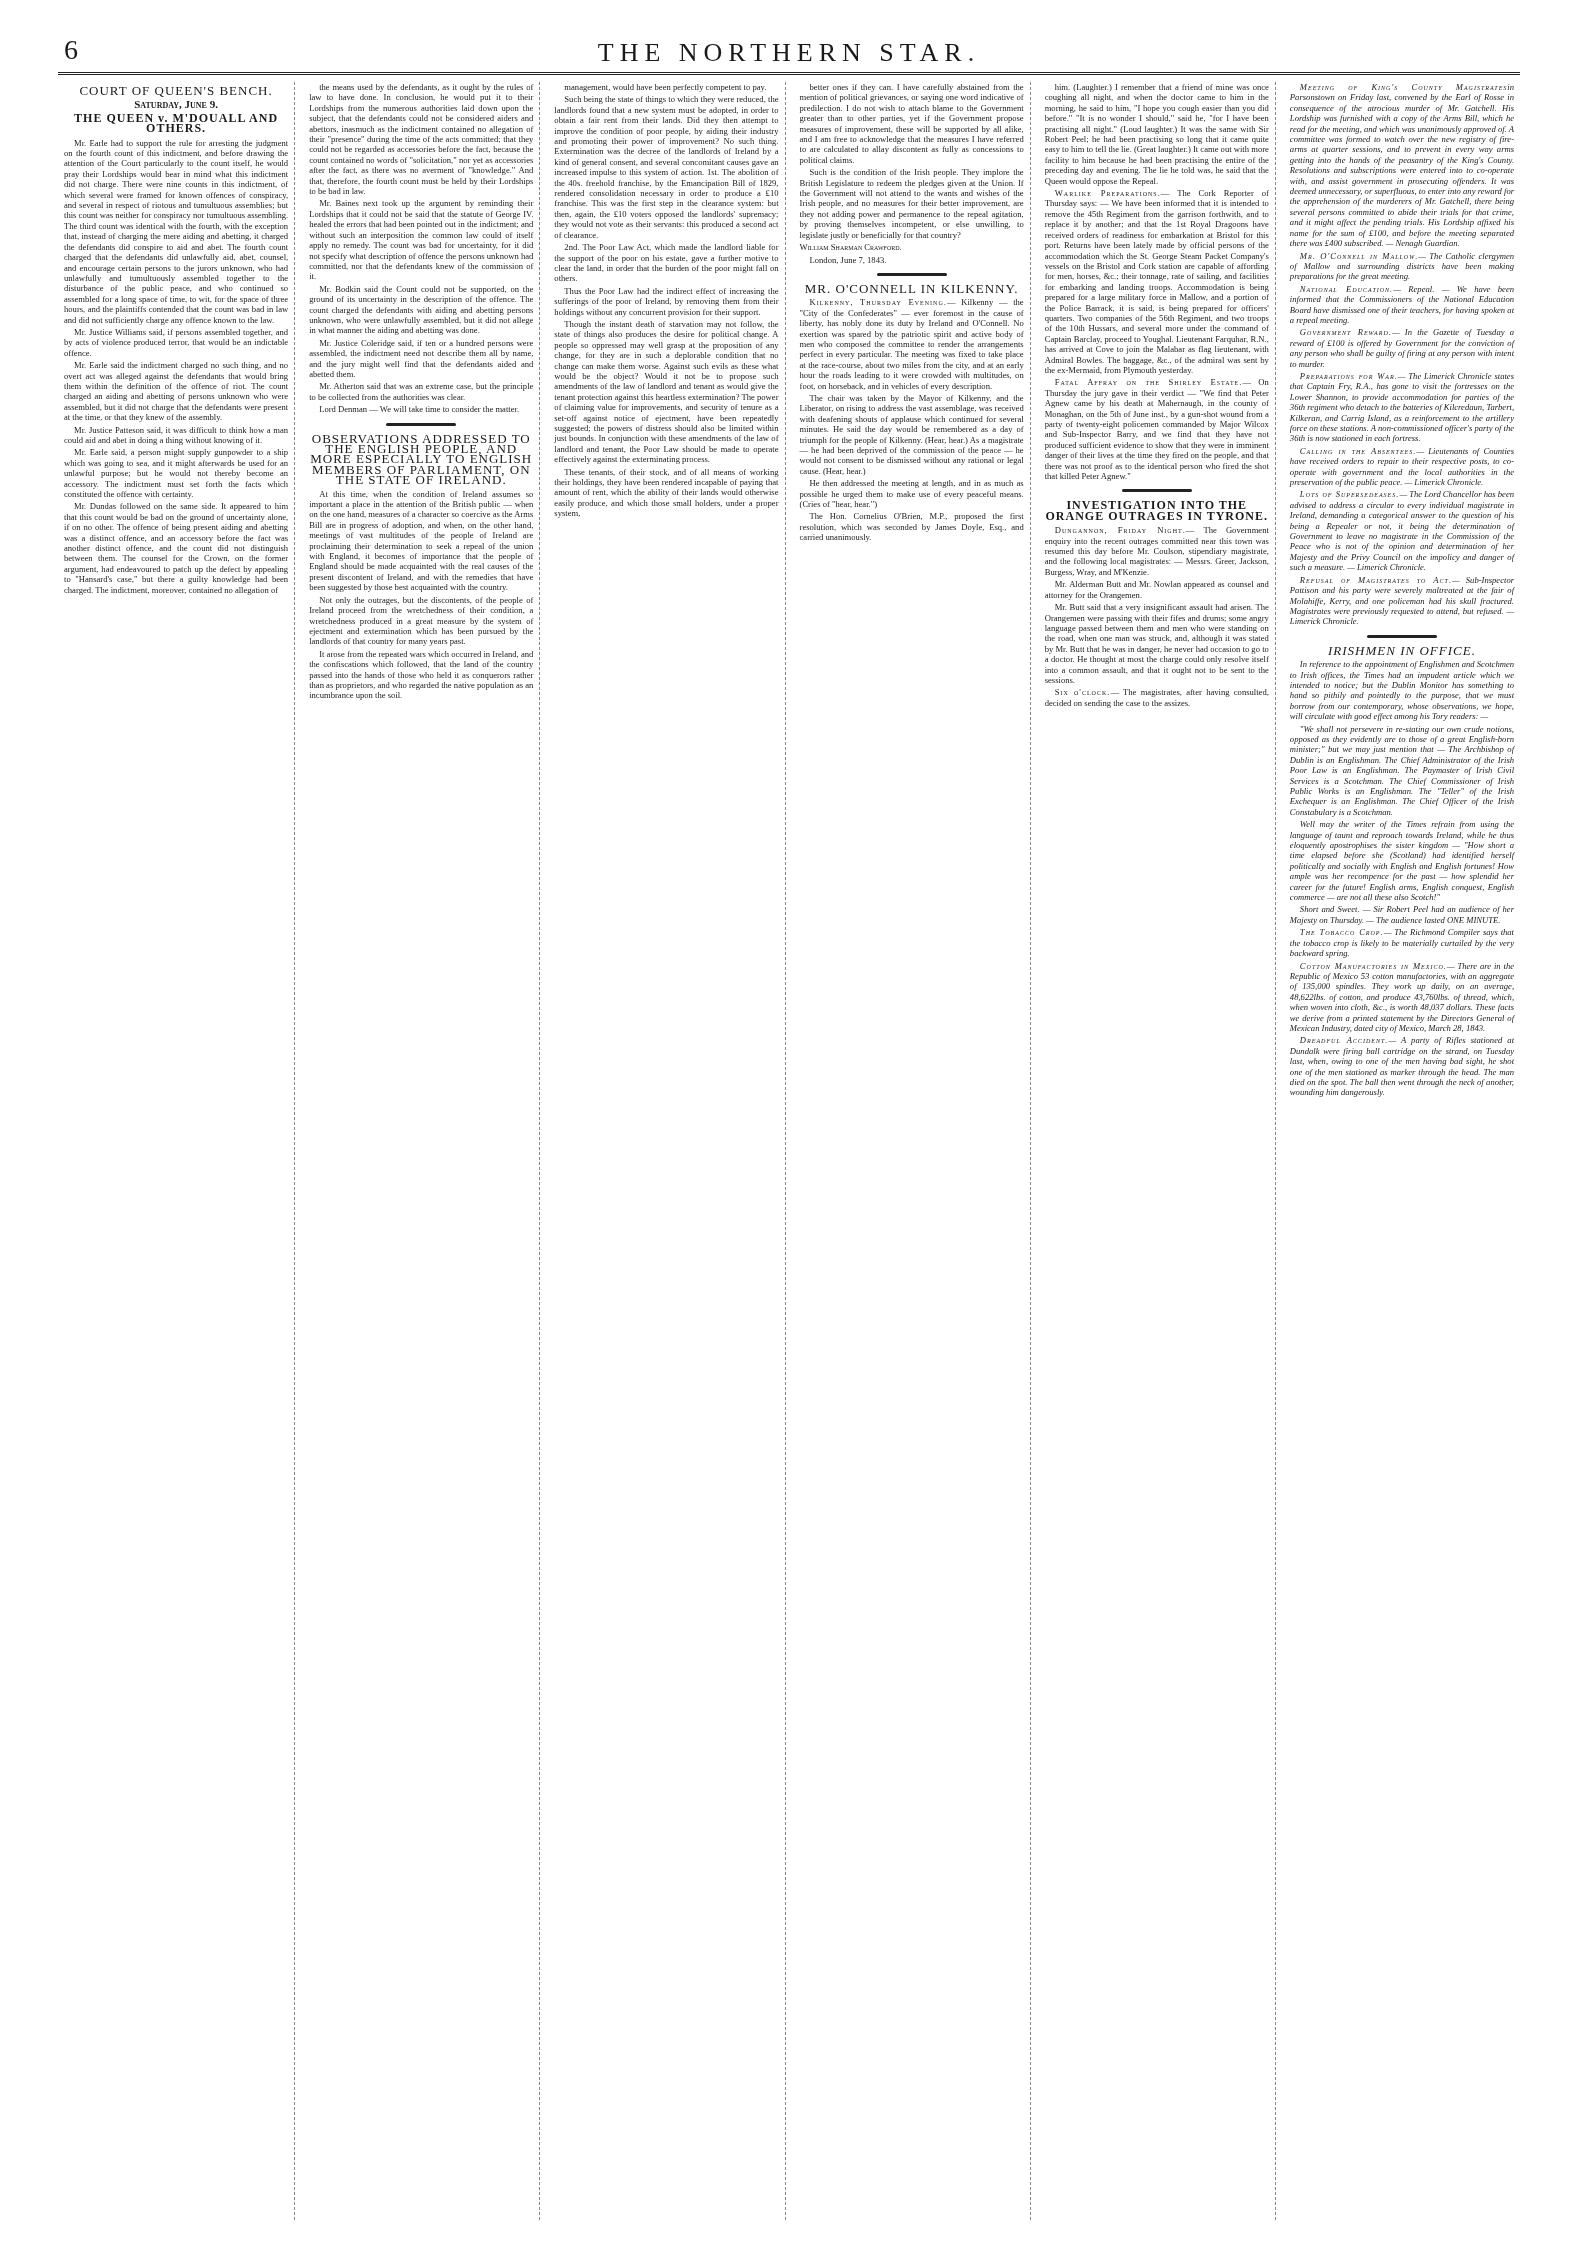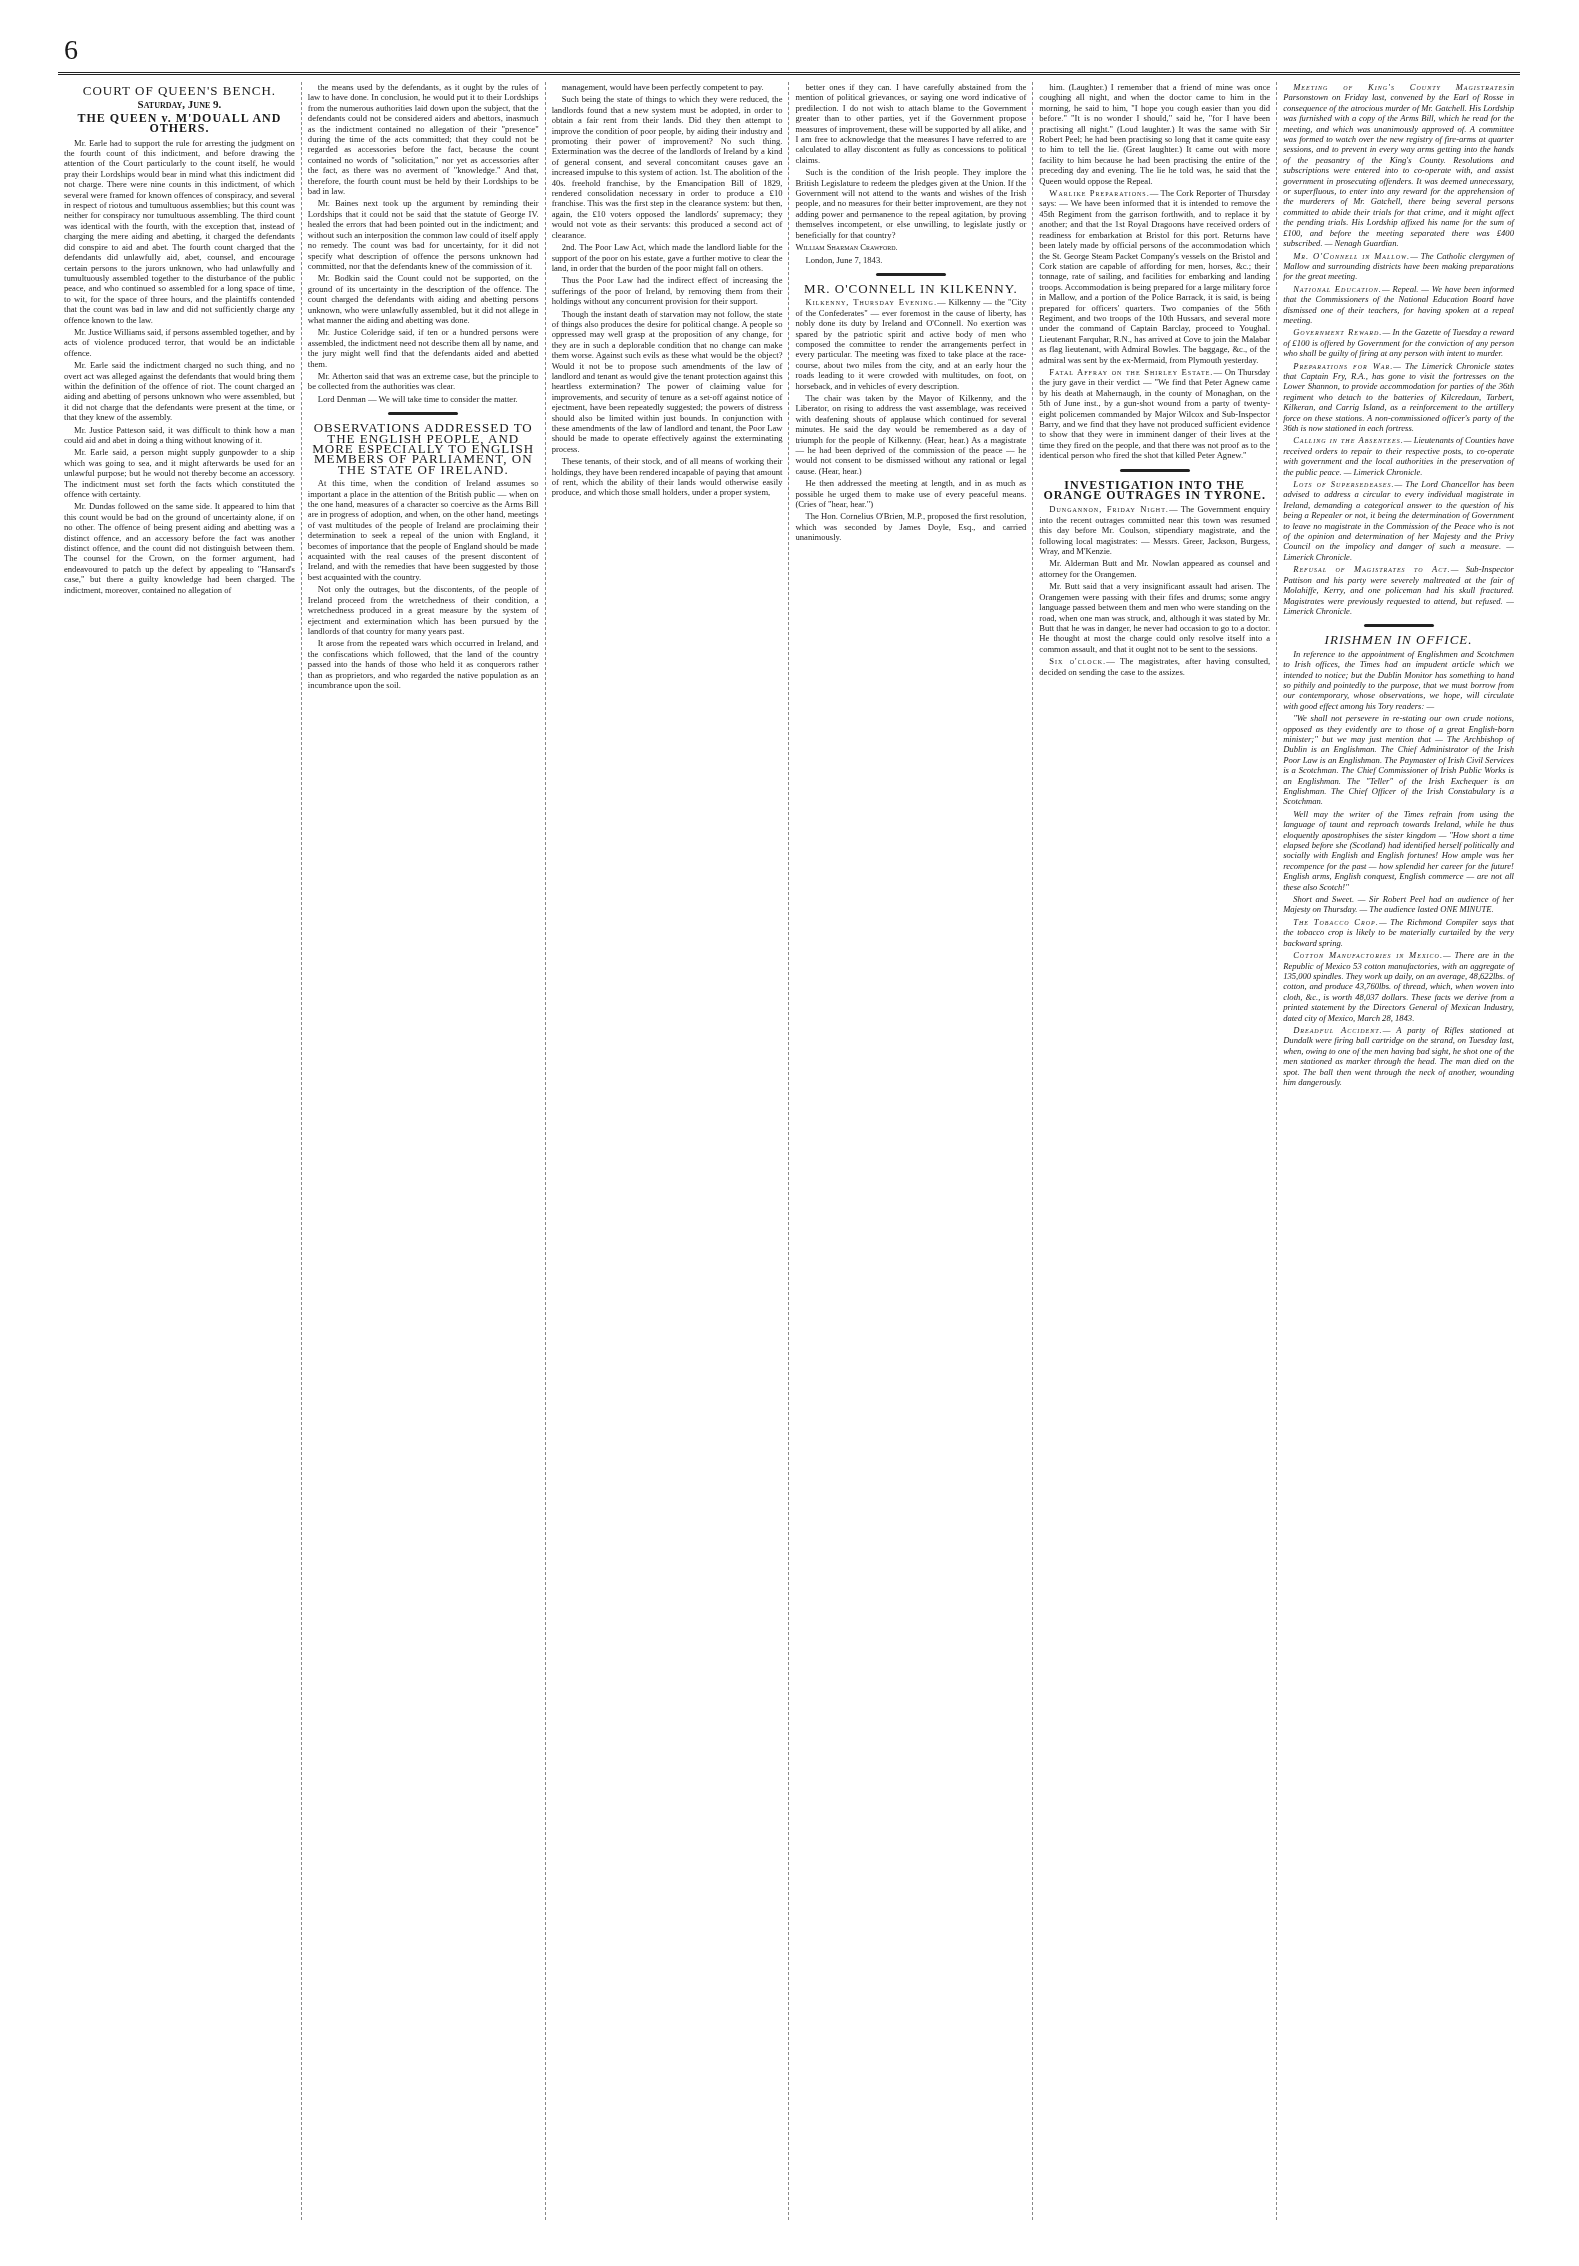--- a/index.html
+++ b/index.html
@@ -1,38 +1,39 @@
 <!DOCTYPE html>
 <html><head>
 <meta charset="utf-8">
 <style>
   html, body { margin: 0; padding: 0; background: #fff; }
   body { width: 1579px; height: 2266px; overflow: hidden; position: relative; color: #1a1a1a; font-family: "DejaVu Serif", "Liberation Serif", serif; }
   .page { position: absolute; left: 58px; top: 38px; width: 1462px; height: 2190px; }
   .masthead { position: relative; height: 34px; border-bottom: 3px double #222; }
   .page-num { position: absolute; left: 6px; top: -4px; font-size: 28px; font-family: "Liberation Serif", serif; }
   .paper-title { position: absolute; left: 0; right: 0; top: 0; text-align: center; font-size: 26px; letter-spacing: 6px; font-family: "Liberation Serif", serif; }
-  .columns { position: absolute; top: 44px; left: 0; width: 1462px; bottom: 8px; display: flex; }
+  .columns { position: absolute; top: 44px; left: 0; width: 1462px; bottom: 8px; display: flex; gap: 8px; }
   .col { width: 232px; padding: 0 6px; border-right: 1px dashed #888; overflow: hidden; font-size: 8.6px; line-height: 10.4px; text-align: justify; font-family: "Liberation Serif", serif; }
   .col:last-child { border-right: none; font-style: italic; }
   .col p { margin: 0 0 2px 0; text-indent: 10px; }
   .h1 { text-align: center; font-size: 13px; letter-spacing: 1px; margin: 4px 0 3px; text-transform: uppercase; }
   .h2 { text-align: center; font-size: 11px; margin: 2px 0 3px; font-variant: small-caps; font-weight: bold; }
   .h3 { text-align: center; font-size: 12px; margin: 2px 0 4px; font-weight: bold; letter-spacing: 1px; }
   .lead { font-variant: small-caps; letter-spacing: 1px; }
   .sig { font-variant: small-caps; margin: 2px 0; }
   .dateline { margin: 2px 0 4px 10px; }
   .rule { width: 70px; height: 3px; margin: 8px auto; background: #222; border-radius: 2px; }
 </style>
 </head>
 <body>
 
 <div class="page">
   <div class="masthead">
     <span class="page-num">6</span>
+    <div class="paper-title">THE NORTHERN STAR.</div>
   </div>
   <div class="columns" id="cols">
       <div class="col">
         <div class="h1">Court of Queen's Bench.</div>
         <div class="h2">Saturday, June 9.</div>
         <div class="h3">THE QUEEN v. M'DOUALL AND OTHERS.</div>
         <p><span>Mr. Earle had to support the rule for arresting the judgment on the fourth count of this indictment, and before drawing the attention of the Court particularly to the count itself, he would pray their Lordships would bear in mind what this indictment did not charge. There were nine counts in this indictment, of which several were framed for known offences of conspiracy, and several in respect of riotous and tumultuous assemblies; but this count was neither for conspiracy nor tumultuous assembling. The third count was identical with the fourth, with the exception that, instead of charging the mere aiding and abetting, it charged the defendants did conspire to aid and abet. The fourth count charged that the defendants did unlawfully aid, abet, counsel, and encourage certain persons to the jurors unknown, who had unlawfully and tumultuously assembled together to the disturbance of the public peace, and who continued so assembled for a long space of time, to wit, for the space of three hours, and the plaintiffs contended that the count was bad in law and did not sufficiently charge any offence known to the law.</span></p>
         <p><span>Mr. Justice Williams said, if persons assembled together, and by acts of violence produced terror, that would be an indictable offence.</span></p>
         <p><span>Mr. Earle said the indictment charged no such thing, and no overt act was alleged against the defendants that would bring them within the definition of the offence of riot. The count charged an aiding and abetting of persons unknown who were assembled, but it did not charge that the defendants were present at the time, or that they knew of the assembly.</span></p>
         <p><span>Mr. Justice Patteson said, it was difficult to think how a man could aid and abet in doing a thing without knowing of it.</span></p>

